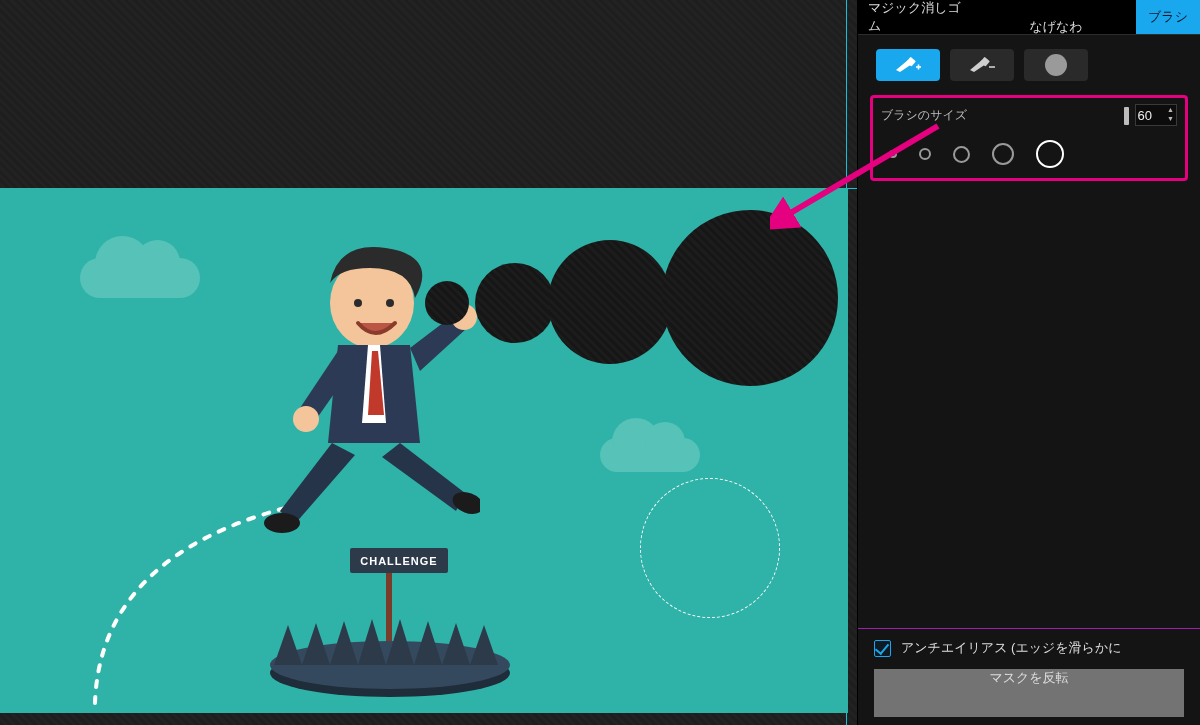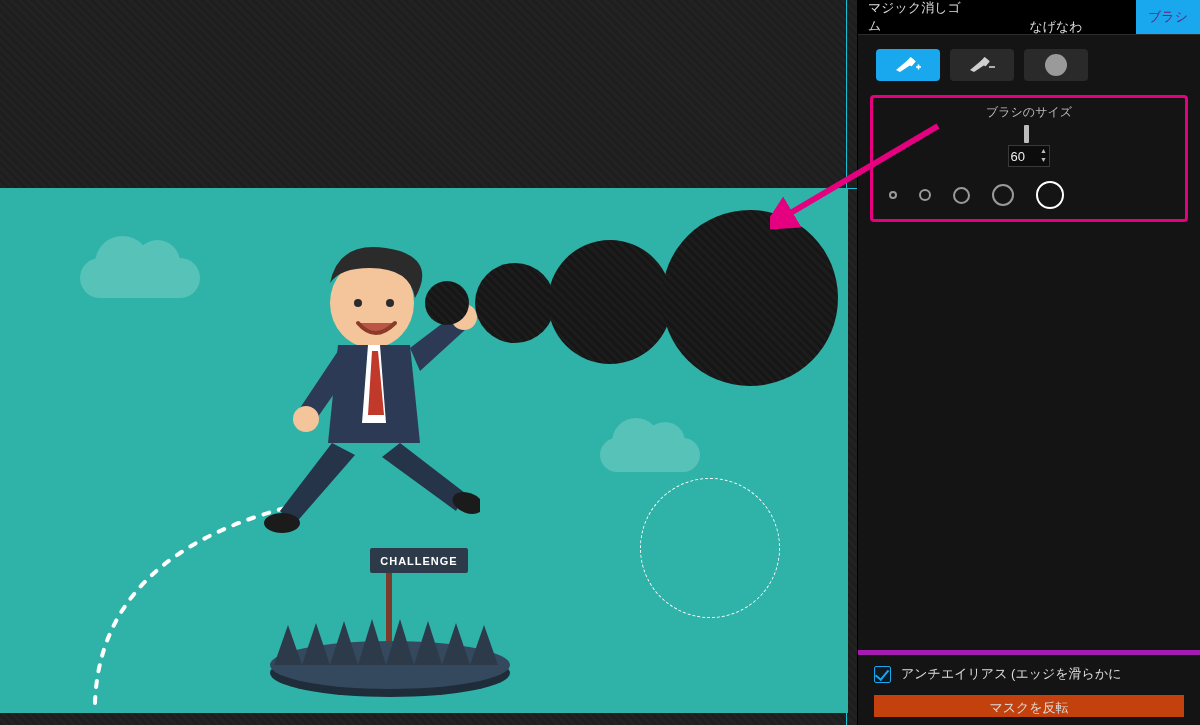--- a/index.html
+++ b/index.html
@@ -28,21 +28,21 @@
 
   
   .man { position:absolute; left:260px; top:55px; width:220px; height:340px; }
 
   
   .arc { position:absolute; left:80px; top:310px; width:220px; height:220px; }
 
   
   .trap { position:absolute; left:260px; top:345px; width:260px; height:170px; }
   .signlabel {
-    position:absolute; left:370px; top:360px; width:98px; height:25px;
+    position:absolute; left:350px; top:360px; width:98px; height:25px;
     background:#2d3a4a; color:#fff; font-size:11px; font-weight:700;
     display:flex; align-items:center; justify-content:center; border-radius:2px;
     letter-spacing:1px;
   }
   
   .bcirc { position:absolute; background:#111; border-radius:50%;
     background-image: repeating-linear-gradient(45deg,#161616 0 3px,#1c1c1c 3px 6px); }
   .bc1 { left:425px; top:93px;  width:44px;  height:44px; }
   .bc2 { left:475px; top:75px;  width:80px;  height:80px; }
   .bc3 { left:548px; top:52px;  width:124px; height:124px; }
@@ -53,59 +53,59 @@
     border-radius:50%; border:1.5px dashed #fff; }
 
   
   .arrow { position:absolute; left:770px; top:120px; width:175px; height:110px; pointer-events:none; }
 
   
   .sidebar { flex:0 0 330px; height:100%; background:#141414; border-left:1px solid #000; display:flex; flex-direction:column; }
   .tabs { display:flex; height:34px; background:#000;gap:40px; }
   .tab { flex:0 0 auto; padding:0 10px; display:flex; align-items:center; justify-content:center;
     color:#ddd; font-size:13px; cursor:pointer; }
-  .tab.active { background:#19a7ee; color:#701a75; }
+  .tab.active { background:#19a7ee; color:#0f172a; }
   .tabs .tab:nth-child(1){ width:118px; }
   .tabs .tab:nth-child(2){ width:80px;margin-top:20px; }
   .tabs .tab:nth-child(3){ width:64px; }
   .rule { height:1px; background:#2c2c2c; }
 
   .pad { padding:14px 18px 8px; }
   .modes { display:flex; gap:10px; }
   .mode { width:64px; height:32px; border-radius:4px; background:#2a2a2a;
     display:flex; align-items:center; justify-content:center; cursor:pointer; }
   .mode.active { background:#19a7ee; }
   .roundicon { width:22px; height:22px; border-radius:50%; background:#9a9a9a; }
 
   .highlight-box { margin:6px 12px 0; border:3px solid #e4007f; border-radius:4px; padding:6px 8px 10px; }
-  .sizerow { display:flex; align-items:center; gap:6px;flex-direction:column; }
+  .sizerow { display:flex; align-items:center; gap:6px; }
   .sizelabel { color:#bbb; font-size:12px; flex:0 0 auto; }
   .sizetrack { flex:1 1 auto; height:12px; position:relative; }
   .sizethumb { position:absolute; right:0; top:-2px; width:5px; height:18px; background:#bdbdbd; border-radius:1px; }
   .sizeval { width:42px; height:22px; background:#0c0c0c; border:1px solid #3a3a3a; color:#eee;
     font-size:13px; text-align:right; padding-right:24px; position:relative; display:flex; align-items:center; justify-content:flex-end;}
   .spin { position:absolute; right:1px; top:1px; bottom:1px; width:9px; display:flex; flex-direction:column; }
   .spin div { flex:1; font-size:7px; color:#bbb; line-height:7px; text-align:center; }
 
   .presets { display:flex; align-items:center; gap:22px; margin-top:14px; padding-left:8px; }
   .preset { border:2px solid #9a9a9a; border-radius:50%; cursor:pointer; }
   .preset.sel { border-color:#fff; border-width:2.5px; }
   .p0{width:8px;height:8px} .p1{width:12px;height:12px} .p2{width:17px;height:17px}
   .p3{width:22px;height:22px} .p4{width:28px;height:28px}
 
   .growspace { flex:1 1 auto; }
 
-  .checks { padding:10px 16px 6px; border-top:5px solid #a21caf; display:flex; flex-direction:column; gap:26px; }
+  .checks { padding:10px 16px 6px; border-top:1px solid #a21caf; display:flex; flex-direction:column; gap:26px; }
   .chk { display:flex; align-items:center; gap:10px; color:#ddd; font-size:13px; cursor:pointer; white-space:nowrap; overflow:hidden;}
   .chkbox { width:17px; height:17px; border:1px solid #19a7ee; background:#0f1a22; position:relative; border-radius:2px; }
   .chkbox::after { content:""; position:absolute; left:3px; top:0px; width:6px; height:11px;
     border-right:2px solid #19a7ee; border-bottom:2px solid #19a7ee; transform:rotate(40deg); }
 
-  .invert { margin:6px 16px 8px; height:22px; background:#c2410c; color:#ddd; font-size:13px;
-    display:flex; align-items:flex-end; justify-content:center; cursor:pointer; }
+  .invert { margin:6px 16px 8px; height:48px; background:#737373; color:#ddd; font-size:13px;
+    display:flex; align-items:flex-start; justify-content:center; cursor:pointer; }
 </style>
 </head>
 <body>
 
 <div class="app">
 
   <div class="canvas-zone">
     <div class="hatch"></div>
     <div class="guide-v"></div>
     <div class="guide-h"></div>

